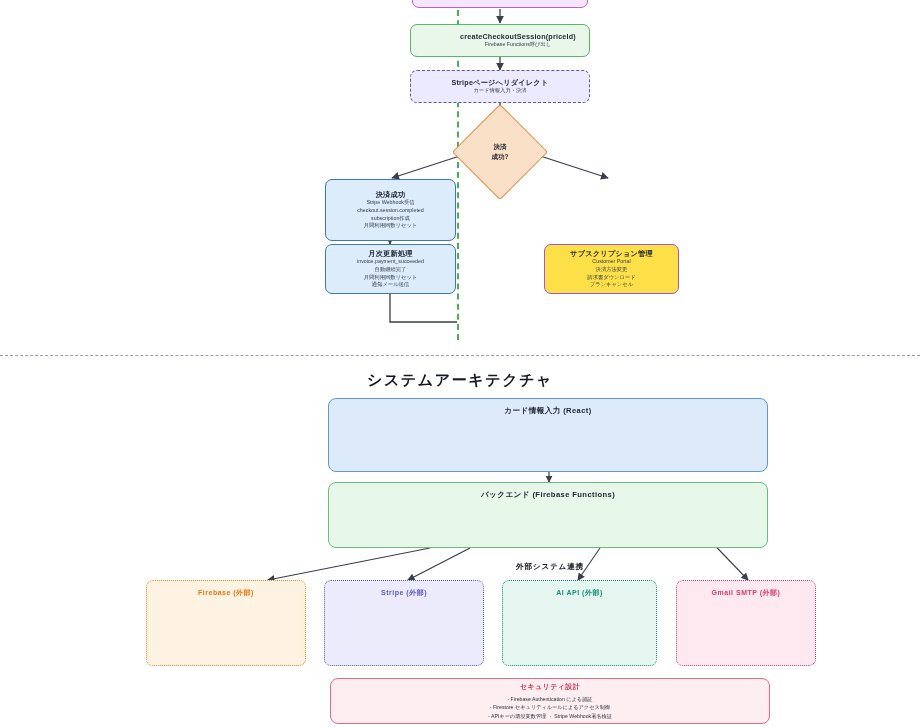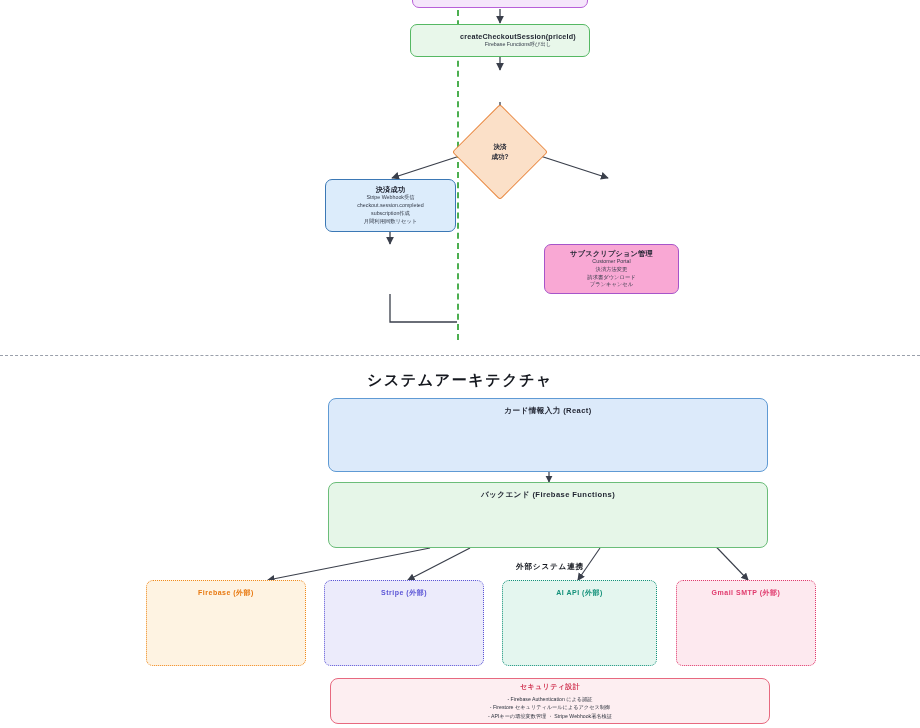--- a/index.html
+++ b/index.html
@@ -19,21 +19,21 @@
   }
   .node .ttl{font-weight:bold;font-size:7.2px;line-height:1.25;letter-spacing:.2px;}
   .node .sub{font-size:5.3px;line-height:1.5;color:#333a48;}
 
   
   .n-purple{background:#f5e6fb;border:1.3px solid #b860d8;}
   .n-green {background:#e8f7ea;border:1.3px solid #55b863;}
   .n-blueD {background:#eceaff;border:1.6px dashed #5b4fdc;}
   .n-blue  {background:#dcecfb;border:1.3px solid #3b78b5;}
   .n-red   {background:#fde9ee;border:1.3px solid #d94a6a;}
-  .n-violet{background:#f9a8d4;border:1.3px solid #a655c9;}
+  .n-violet{background:#fde047;border:1.3px solid #a655c9;}
 
   
   .diamond{position:absolute;z-index:3;}
   .diamond .dbody{
     position:absolute;left:0;top:0;width:100%;height:100%;
     background:#fbe0c8;border:1.4px solid #e8853c;
     transform:rotate(45deg);border-radius:3px;box-sizing:border-box;
   }
   .diamond .dtxt{
     position:absolute;left:0;top:0;width:100%;height:100%;
@@ -161,38 +161,49 @@
 
   <div class="node n-purple" style="left:412px;top:-24px;width:176px;height:32px;">
     <div class="ttl"></div>
   </div>
 
   <div class="node n-green" style="left:410px;top:24px;width:180px;height:33px;padding-left:36px;">
     <div class="ttl">createCheckoutSession(priceId)</div>
     <div class="sub">Firebase Functions呼び出し</div>
   </div>
 
+  <div class="node n-blueD" style="left:410px;top:70px;width:180px;height:33px;">
+    <div class="ttl">Stripeページへリダイレクト</div>
+    <div class="sub">カード情報入力・決済</div>
+  </div>
 
   <div class="diamond" style="left:466px;top:118px;width:68px;height:68px;">
     <div class="dbody"></div>
     <div class="dtxt">
       <div>決済</div>
       <div>成功?</div>
     </div>
   </div>
 
-  <div class="node n-blue" style="left:325px;top:179px;width:131px;height:53px;">
+  <div class="node n-blue" style="left:325px;top:179px;width:131px;height:62px;">
     <div class="ttl">決済成功</div>
     <div class="sub">Stripe Webhook受信</div>
     <div class="sub">checkout.session.completed</div>
     <div class="sub">subscription作成</div>
     <div class="sub">月間利用回数リセット</div>
   </div>
 
 
+  <div class="node n-blue" style="left:325px;top:244px;width:131px;height:50px;">
+    <div class="ttl">月次更新処理</div>
+    <div class="sub">invoice.payment_succeeded</div>
+    <div class="sub">自動継続完了</div>
+    <div class="sub">月間利用回数リセット</div>
+    <div class="sub">通知メール送信</div>
+  </div>
 
   <div class="node n-violet" style="left:544px;top:244px;width:135px;height:50px;">
     <div class="ttl">サブスクリプション管理</div>
     <div class="sub">Customer Portal</div>
     <div class="sub">決済方法変更</div>
     <div class="sub">請求書ダウンロード</div>
     <div class="sub">プランキャンセル</div>
   </div>
 
   <div class="divider" style="top:355px;"></div>

